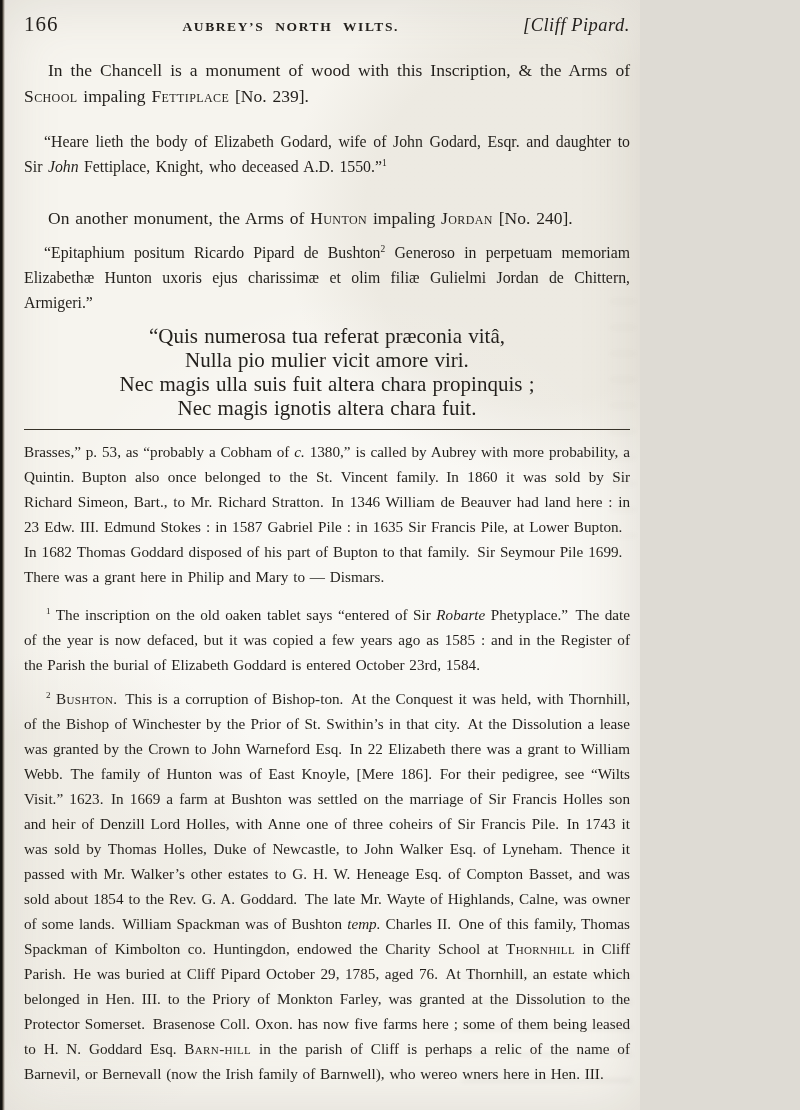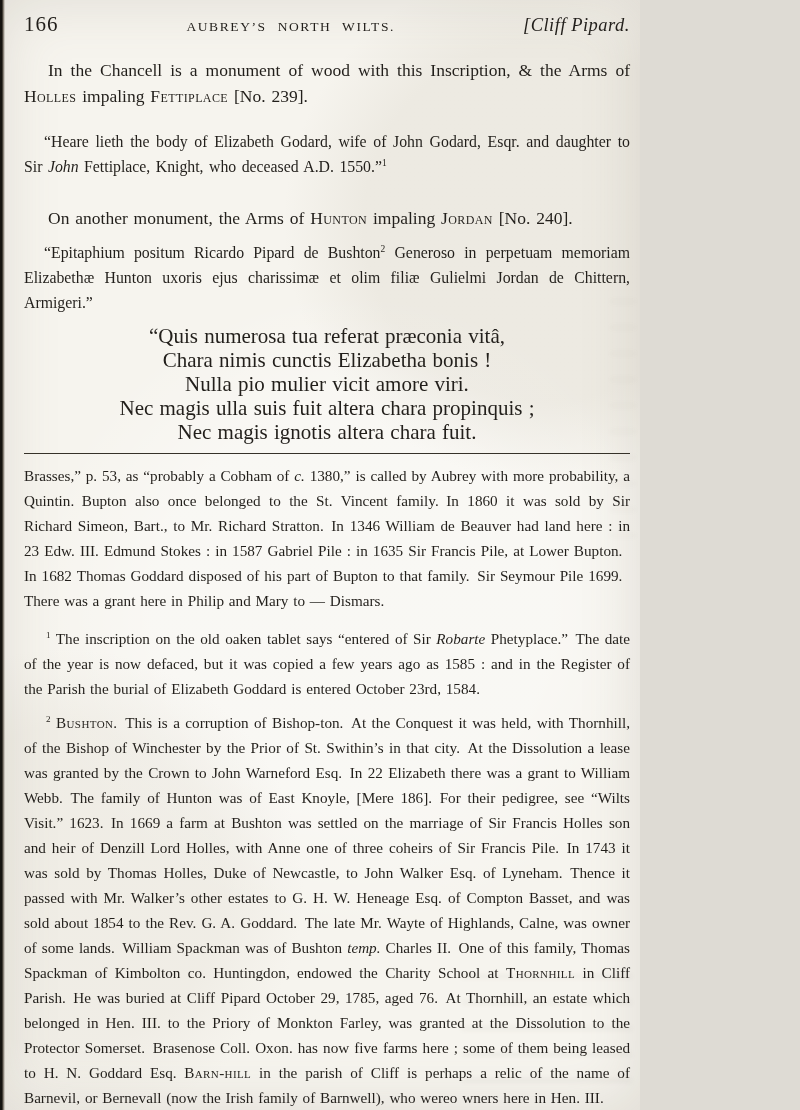--- a/index.html
+++ b/index.html
@@ -26,21 +26,21 @@
     position:absolute;pointer-events:none;
     background:repeating-linear-gradient(180deg, rgba(125,118,105,.35) 0 3px, transparent 3px 26px);
     filter:blur(2.5px);opacity:.28;
   }
   .smudge.bottom-right{right:8px;top:975px;width:170px;height:120px;}
   .smudge.mid-right{right:4px;top:300px;width:26px;height:260px;opacity:.15;}
   .header{display:flex;align-items:baseline;}
   .page-number{font-size:21px;letter-spacing:1px;}
   .running-title{
     flex:1;text-align:center;
-    font-size:13.5px;font-weight:normal;letter-spacing:1.6px;word-spacing:6px;
+    font-size:13.5px;font-weight:bold;letter-spacing:1.6px;word-spacing:6px;
   }
   .header-right{font-style:italic;font-size:18.5px;letter-spacing:.5px;}
   p{margin:0;}
   .p-main{font-size:17.5px;line-height:26px;text-align:justify;word-spacing:1.5px;}
   .indent{text-indent:24px;}
   .p-quote{font-size:15.8px;line-height:25px;text-align:justify;text-indent:20px;word-spacing:1.5px;}
   .verse{font-size:21px;line-height:24px;text-align:center;word-spacing:1px;}
   .verse-line{white-space:nowrap;}
   .rule{border:0;border-top:1.7px solid #363229;margin:9px 0 0 0;width:100%;background:none;}
   .p-foot{font-size:15.2px;line-height:25px;text-align:justify;word-spacing:1px;}
@@ -62,31 +62,30 @@
 
 <div class="page">
   <div class="scan-edge"></div>
 
   <div class="header">
     <span class="page-number">166</span>
     <span class="running-title">AUBREY’S NORTH WILTS.</span>
     <span class="header-right">[Cliff Pipard.</span>
   </div>
 
-  <p class="p-main indent mt-p1"><span>In the Chancell is a monument of wood with this Inscription, &amp; the Arms of </span><span class="sc">Holles</span><span> impaling </span><span class="sc">Fettiplace</span><span> [No. 239].</span></p>
+  <p class="p-main indent mt-p1"><span>In the Chancell is a monument of wood with this Inscription, &amp; the Arms of </span><span class="sc">School</span><span> impaling </span><span class="sc">Fettiplace</span><span> [No. 239].</span></p>
 
   <p class="p-quote mt-q1"><span>“Heare lieth the body of Elizabeth Godard, wife of John Godard, Esqr. and daughter to Sir </span><span class="i">John</span><span> Fettiplace, Knight, who deceased A.D. 1550.”</span><span class="sup">1</span></p>
 
   <p class="p-main indent mt-p2"><span>On another monument, the Arms of </span><span class="sc">Hunton</span><span> impaling </span><span class="sc">Jordan</span><span> [No. 240].</span></p>
 
   <p class="p-quote mt-q2"><span>“Epitaphium positum Ricardo Pipard de Bushton</span><span class="sup">2</span><span> Generoso in perpetuam memoriam Elizabethæ Hunton uxoris ejus charissimæ et olim filiæ Gulielmi Jordan de Chittern, Armigeri.”</span></p>
 
   <div class="verse mt-verse">
     <div class="verse-line">“Quis numerosa tua referat præconia vitâ,</div>
-    <div class="verse-line">Chara nimis cunctis Elizabetha bonis !</div>
     <div class="verse-line">Nulla pio mulier vicit amore viri.</div>
     <div class="verse-line">Nec magis ulla suis fuit altera chara propinquis ;</div>
     <div class="verse-line">Nec magis ignotis altera chara fuit.</div>
   </div>
 
   <hr class="rule">
 
   <p class="p-foot mt-cont"><span>Brasses,” p. 53, as “probably a Cobham of </span><span class="i">c.</span><span> 1380,” is called by Aubrey with more probability, a Quintin. Bupton also once belonged to the St. Vincent family. In 1860 it was sold by Sir Richard Simeon, Bart., to Mr. Richard Stratton. In 1346 William de Beauver had land here : in 23 Edw. III. Edmund Stokes : in 1587 Gabriel Pile : in 1635 Sir Francis Pile, at Lower Bupton. In 1682 Thomas Goddard disposed of his part of Bupton to that family. Sir Seymour Pile 1699. There was a grant here in Philip and Mary to — Dismars.</span></p>
 
   <p class="p-foot fn-indent mt-fn1"><span class="sup">1</span><span> The inscription on the old oaken tablet says “entered of Sir </span><span class="i">Robarte</span><span> Phetyplace.” The date of the year is now defaced, but it was copied a few years ago as 1585 : and in the Register of the Parish the burial of Elizabeth Goddard is entered October 23rd, 1584.</span></p>

